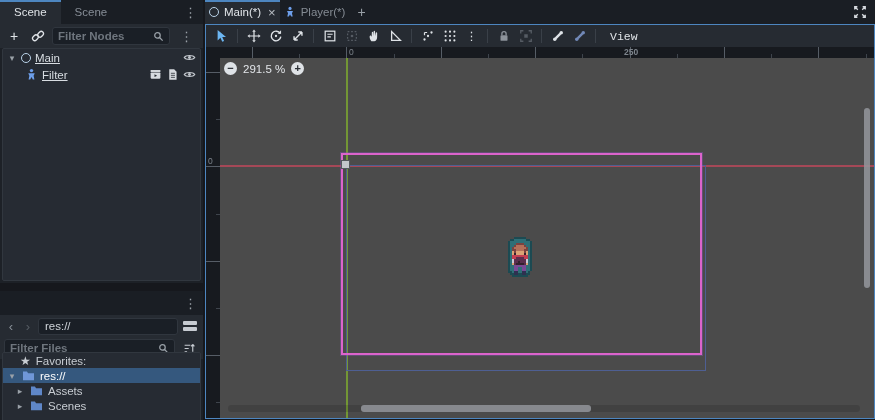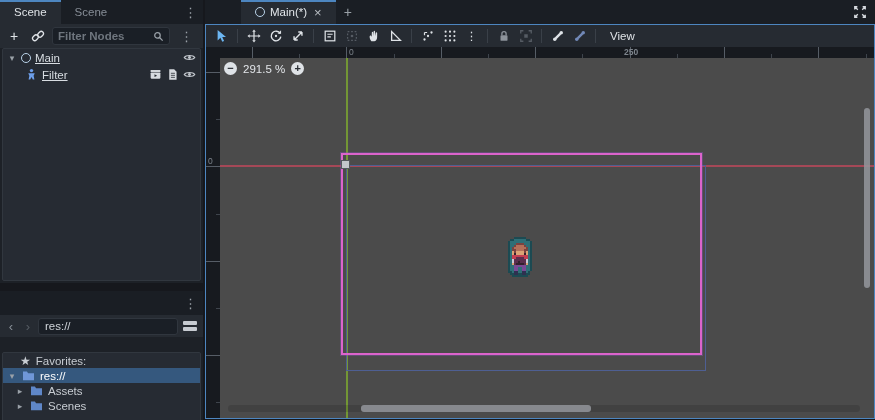--- a/index.html
+++ b/index.html
@@ -43,32 +43,32 @@
   .fs-tree { top:61px; bottom:-61px; }
   .frow { display:flex; align-items:center; height:15px; padding:0 4px; gap:5px; }
   .frow.selected { background:#35587e; }
   .frow.selected .lbl { color:#fff; }
   .star { color:#c8cdd3; font-size:12px; }
   .findent { width:8px; }
 
   
   .editor { position:absolute; left:205px; top:0; right:0; bottom:0; }
   .scene-tabs { display:flex; align-items:stretch; height:24px; background:#1a1e24; }
-  .stab { display:flex; align-items:center; gap:5px; padding:0 14px; color:#848b93; position:relative;margin-left:36px; }
+  .stab { display:flex; align-items:center; gap:5px; padding:0 4px; color:#848b93; position:relative; }
   .stab.active { background:#262b32; color:#e2e6ea; }
   .stab.active::before { content:""; position:absolute; left:0; right:0; top:0; height:2px; background:#4d86c0; }
   .stab .close { color:#b9bec4; font-size:13px; margin-left:2px; }
   .newtab { display:flex; align-items:center; padding:0 8px; color:#9aa1a8; font-size:14px; }
   .expand-btn { margin-left:auto; display:flex; align-items:center; padding:0 8px; }
 
   .viewport-wrap { position:absolute; left:0; right:0; top:24px; bottom:1px; border:1px solid #4d86c0; background:#262b32; }
   .canvas-toolbar { position:absolute; left:0; right:0; top:0; height:22px; display:flex; align-items:center; padding:0 6px; gap:3px; background:#262b32; }
   .cbtn { width:19px; height:18px; display:flex; align-items:center; justify-content:center; border-radius:2px; }
   .sep { width:1px; height:14px; background:#3a4048; margin:0 3px; }
-  .view-btn { color:#dfe3e7; padding:0 8px; }
+  .view-btn { color:#dfe3e7; padding:0 8px;font-family:Liberation Mono, monospace; }
 
   .hruler { position:absolute; left:14px; right:0; top:22px; height:11px; background:#171a1f;
     background-image:
       repeating-linear-gradient(90deg,#565d66 0 1px,transparent 1px 94.4px),
       repeating-linear-gradient(90deg,#3e444c 0 1px,transparent 1px 47.2px);
     background-position:31.6px 0, 31.6px 100%;
     background-size:100% 100%, 100% 4px;
     background-repeat:no-repeat;
     font-size:8.5px; color:#7d848c; }
   .hruler .rlabel { position:absolute; top:0; }
@@ -185,20 +185,35 @@
       <span class="nav-arrow">‹</span>
       <span class="nav-arrow dim">›</span>
       <div class="path-box">
           <span>res://</span>
         </div>
       <span class="modebtn">
           <i></i>
           <i></i>
         </span>
     </div>
+    <div class="fs-filter">
+      <div class="filter-box">
+        <span class="ph">Filter Files</span>
+        <svg class="ic" width="11" height="11" viewBox="0 0 16 16">
+            <circle cx="6.5" cy="6.5" r="4" fill="none" stroke="#9aa1a8" stroke-width="1.8"></circle>
+            <path d="M9.5,9.5 L14,14" stroke="#9aa1a8" stroke-width="1.8"></path>
+          </svg>
+      </div>
+      <span class="tbtn">
+        <svg class="ic" width="13" height="13" viewBox="0 0 16 16">
+            <path d="M2,4 h7 M2,8 h5 M2,12 h3" stroke="#c7ccd2" stroke-width="1.5"></path>
+            <path d="M12,3 v9 M12,3 l-2,2.5 M12,3 l2,2.5" stroke="#c7ccd2" stroke-width="1.4" fill="none"></path>
+          </svg>
+      </span>
+    </div>
     <div class="tree-wrap fs-tree">
       <div class="frow">
         <span class="findent"></span>
         <span class="star">★</span>
         <span class="lbl">Favorites:</span>
       </div>
       <div class="frow selected">
         <span class="chev">▾</span>
         <svg class="ic" width="13" height="11" viewBox="0 0 16 14">
             <path d="M1,2 h5 l1.5,2 H15 v9 H1 Z" fill="#6f97d8"></path>
@@ -222,20 +237,29 @@
     </div>
   </section>
 </div>
 
 <main class="editor">
   <div class="scene-tabs">
     <div class="stab active">
       <span class="ring-icon"></span>
       <span>Main(*)</span>
       <span class="close">×</span>
+    </div>
+    <div class="stab">
+      <svg class="ic" width="12" height="12" viewBox="0 0 16 16">
+          <g fill="#6d9eea">
+            <circle cx="8" cy="3.2" r="2.1"></circle>
+            <path d="M4,6.5 L12,6.5 L10.6,9.6 L11.6,14 L9.6,14 L8,11.2 L6.4,14 L4.4,14 L5.4,9.6 Z"></path>
+          </g>
+        </svg>
+      <span>Player(*)</span>
     </div>
     <span class="newtab">+</span>
     <span class="expand-btn">
       <svg class="ic" width="14" height="14" viewBox="0 0 16 16">
           <g stroke="#d7dbe0" stroke-width="1.5" fill="none">
             <path d="M2,5 V2 h3 M11,2 h3 v3 M14,11 v3 h-3 M5,14 H2 v-3 M2,2 l3.5,3.5 M14,2 l-3.5,3.5 M2,14 l3.5,-3.5 M14,14 l-3.5,-3.5"></path>
           </g>
         </svg>
     </span>
   </div>

